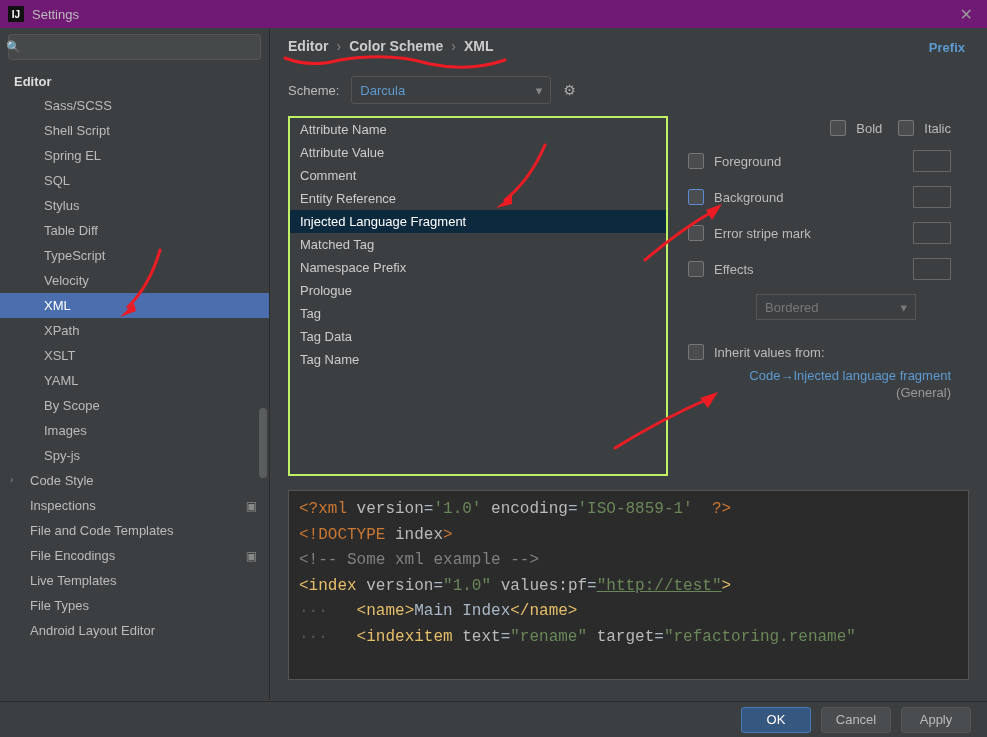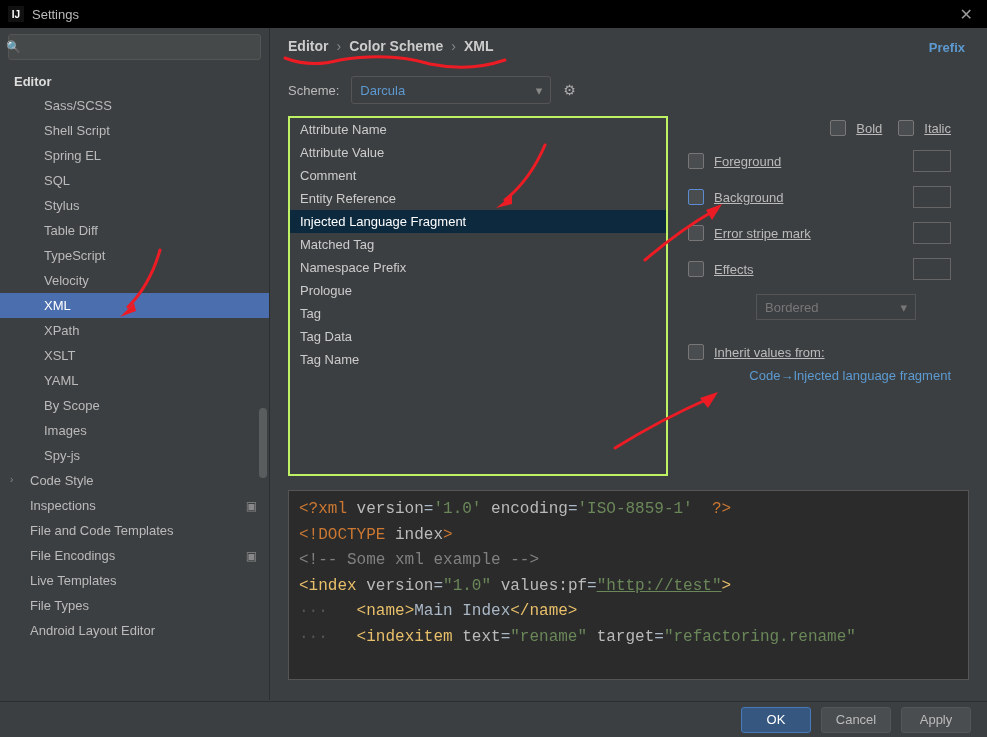--- a/index.html
+++ b/index.html
@@ -8,21 +8,21 @@
   font-size: 13px;
   background: #3c3f41;
   color: #bbbbbb;
   width: 987px;
   height: 737px;
   overflow: hidden;
   position: relative;
 }
 .titlebar {
   height: 28px;
-  background: #000000;
+  background: #701a75;
   display: flex;
   align-items: center;
   padding: 0 8px;
   justify-content: space-between;
 }
 .titlebar .title-left { display: flex; align-items: center; gap: 8px; }
 .app-icon {
   width: 16px; height: 16px;
   background: #111;
   color: #fff;
@@ -191,21 +191,21 @@
 }
 .chk {
   width: 16px; height: 16px;
   border: 1px solid #777;
   background: #4a4d4f;
   border-radius: 2px;
   cursor: pointer;
   flex-shrink: 0;
 }
 .chk.blue { border-color: #5b8bd0; background: #4a4d4f; }
-.chk-label { display: flex; align-items: center; gap: 10px; text-decoration: underline; }
+.chk-label { display: flex; align-items: center; gap: 10px; }
 .swatch {
   width: 38px; height: 22px;
   border: 1px solid #666;
   background: #3c3f41;
 }
 .effects-select {
   width: 160px;
   height: 26px;
   border: 1px solid #555;
   background: #3c3f41;
@@ -418,20 +418,21 @@
         <div class="effects-select">
           <span>Bordered</span>
           <span>▾</span>
         </div>
         <div class="inherit-block">
           <div class="chk-label">
             <div class="chk"></div>
             <span>Inherit values from:</span>
           </div>
           <span class="inherit-link">Code→Injected language fragment</span>
+          <span class="inherit-sub">(General)</span>
         </div>
       </div>
     </div>
 
     <div class="preview"><span class="tok-keyword">&lt;?</span><span class="tok-keyword">xml </span><span class="tok-attr">version</span><span>=</span><span class="tok-val">'1.0'</span><span class="tok-attr"> encoding</span><span>=</span><span class="tok-val">'ISO-8859-1'</span><span class="tok-keyword">  ?&gt;</span>
 <span class="tok-keyword">&lt;!</span><span class="tok-keyword">DOCTYPE </span><span class="tok-attr">index</span><span class="tok-keyword">&gt;</span>
 <span class="tok-comment">&lt;!-- Some xml example --&gt;</span>
 <span class="tok-tag">&lt;</span><span class="tok-tag">index </span><span class="tok-attr">version</span><span>=</span><span class="tok-valq">"1.0"</span><span class="tok-attr"> values:</span><span class="tok-attr">pf</span><span>=</span><span class="tok-valq deco">"http://test"</span><span class="tok-tag">&gt;</span>
 <span class="dots">···</span><span class="tok-tag">   &lt;</span><span class="tok-tag">name</span><span class="tok-tag">&gt;</span><span class="tok-text">Main Index</span><span class="tok-tag">&lt;/</span><span class="tok-tag">name</span><span class="tok-tag">&gt;</span>
 <span class="dots">···</span><span class="tok-tag">   &lt;</span><span class="tok-tag">indexitem </span><span class="tok-attr">text</span><span>=</span><span class="tok-valq">"rename"</span><span class="tok-attr"> target</span><span>=</span><span class="tok-valq">"refactoring.rename"</span></div>

